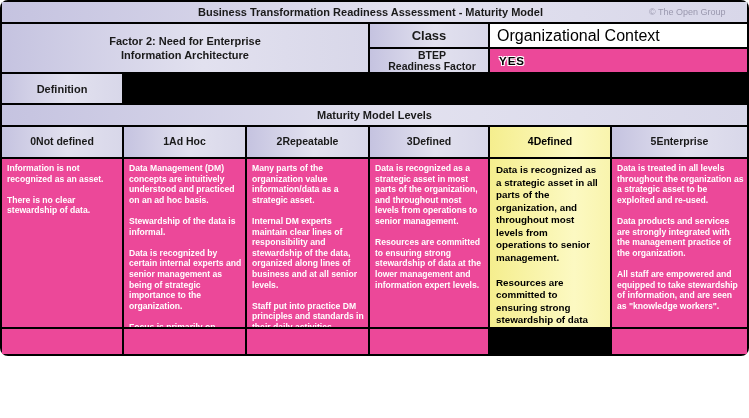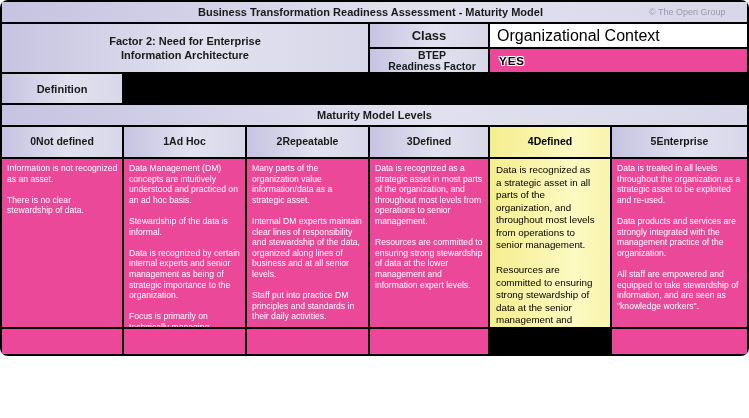--- a/index.html
+++ b/index.html
@@ -81,20 +81,21 @@
   .mml { grid-column: 1 / 7; grid-row: 5; font-size: 11px; }
 
   
   .lvl-head { grid-row: 6; font-size: 10.5px; line-height: 13.5px; }
 
   
   .lvl-body {
     grid-row: 7;
     font-size: 8.6px; line-height: 10.6px;
     padding: 4px 3px 4px 5px;
+    font-weight: bold;
   }
   .lvl-body.yellow { font-size: 9.8px; line-height: 12.5px; padding: 5px 12px 5px 6px; }
 
   
   .lvl-foot { grid-row: 8; font-size: 10.5px; line-height: 12px; }
 </style>
 </head>
 <body>
 
 <div class="matrix">

